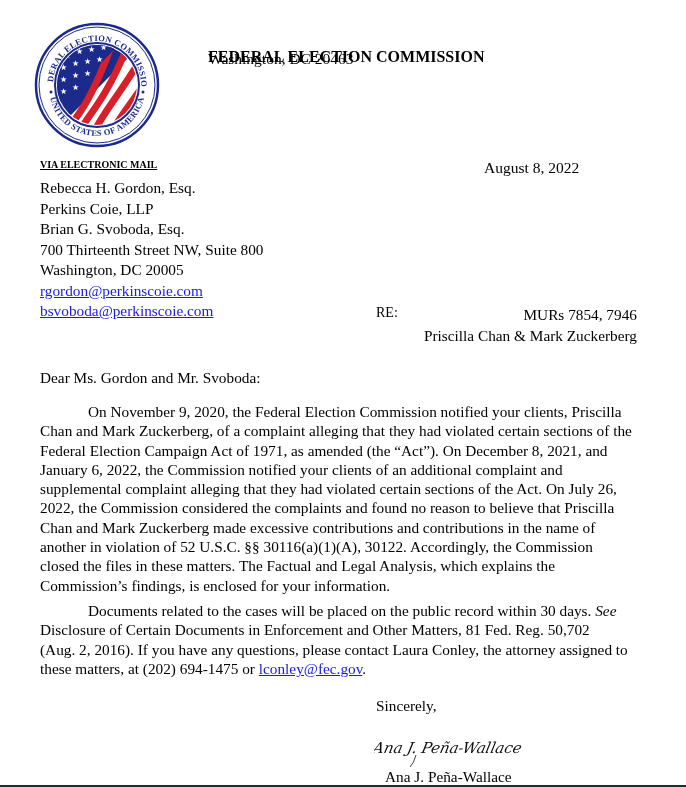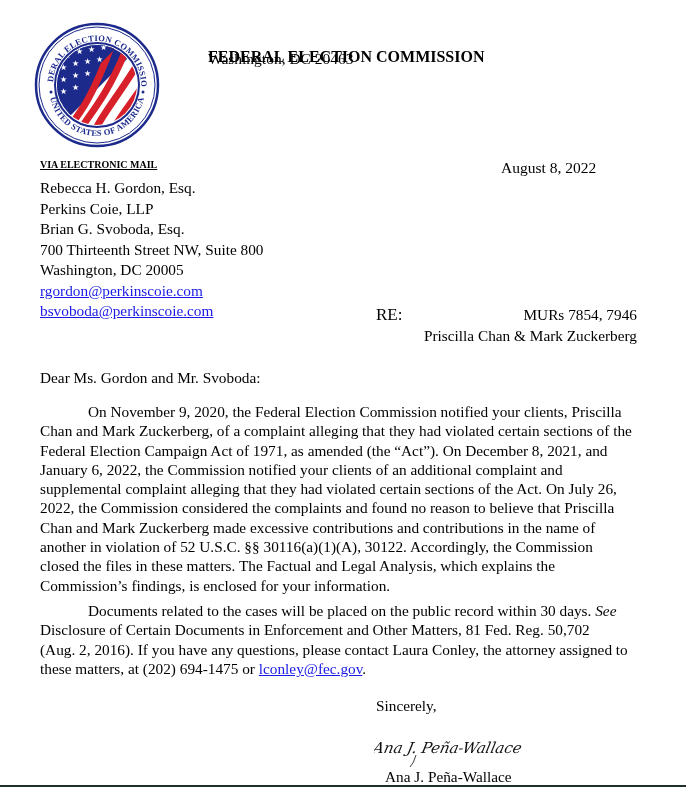--- a/index.html
+++ b/index.html
@@ -6,25 +6,25 @@
   body {
     width: 686px; height: 787px; overflow: hidden; background: #ffffff;
     position: relative;
     font-family: "Liberation Serif", serif; color: #000; font-size: 15px;
   }
   .abs { position: absolute; white-space: nowrap; }
   .seal { left: 34px; top: 22px; width: 126px; height: 126px; }
   .org-name { left: 208px; top: 48px; font-weight: bold; font-size: 16px; }
   .org-addr { left: 208px; top: 50px; font-size: 15.5px; }
   .via { left: 40px; top: 159px; font-weight: bold; font-size: 10px; text-decoration: underline; }
-  .date { left: 484px; top: 159px; font-size: 15.5px; margin-left: 17px; }
+  .date { left: 484px; top: 159px; font-size: 15.5px; }
   .addr-block { left: 40px; top: 178px; line-height: 20.5px; font-size: 15.3px; }
   .addr-block div { white-space: nowrap; }
   a.link { color: #1a1ae6; text-decoration: underline; margin-top: 28px; }
-  .re-label { left: 376px; top: 305px; font-size: 17px; }
+  .re-label { left: 376px; top: 305px; font-size: 14px; }
   .re-lines { left: 424px; top: 305px; line-height: 20.5px; font-size: 15.3px; text-align: right; }
   .salutation { left: 40px; top: 369px; font-size: 15.3px; }
   .para { left: 40px; width: 640px; white-space: normal; font-size: 15.3px; line-height: 19.3px; }
   .para .line { white-space: nowrap; display: block; }
   .para .indent { padding-left: 48px; }
   .p1 { top: 402px; }
   .p2 { top: 601px; }
   .closing { left: 376px; top: 697px; font-size: 15.3px; }
   .signature { left: 374px; top: 735px; }
   .signer { left: 385px; top: 768px; font-size: 15.3px; }

